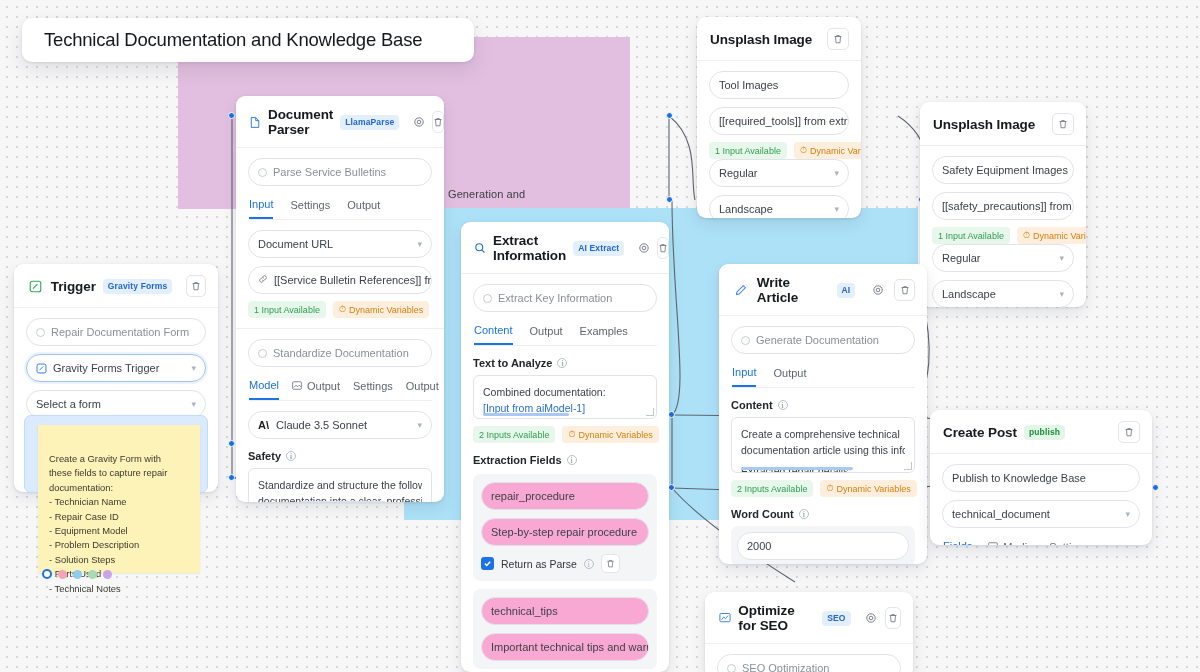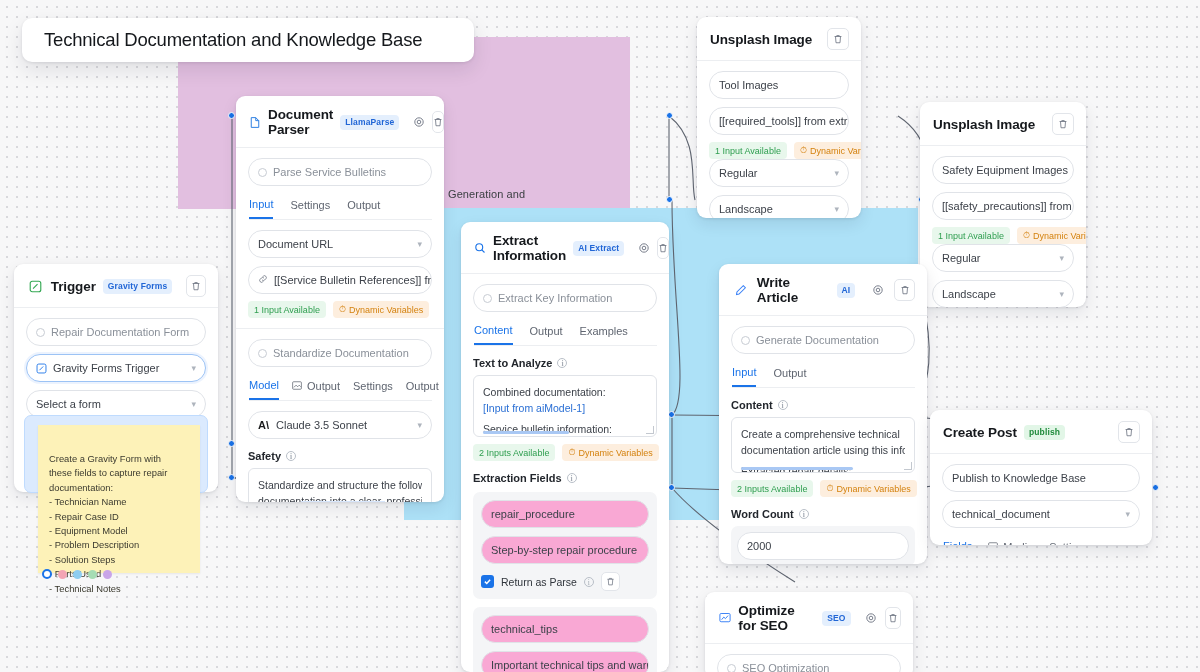--- a/index.html
+++ b/index.html
@@ -395,21 +395,21 @@
       </div>
       <div class="tabs">
         <span class="tab active">Content</span>
         <span class="tab">Output</span>
         <span class="tab">Examples</span>
       </div>
       <div class="flabel">
         <span>Text to Analyze</span>
         <i class="info-i">i</i>
       </div>
-      <div class="ta" style="height:62px;">
+      <div class="ta" style="height:44px;">
         <div class="ln">Combined documentation:</div>
         <div class="ln ref">[Input from aiModel-1]</div>
         <div class="ln" style="height:5px;"></div>
         <div class="ln">Service bulletin information:</div>
         <span class="underbar" style="right:auto;width:86px;"></span>
         <span class="resize-grip"></span>
       </div>
       <div class="badges">
         <span class="badge badge-green">2 Inputs Available</span>
         <span class="badge badge-amber">

